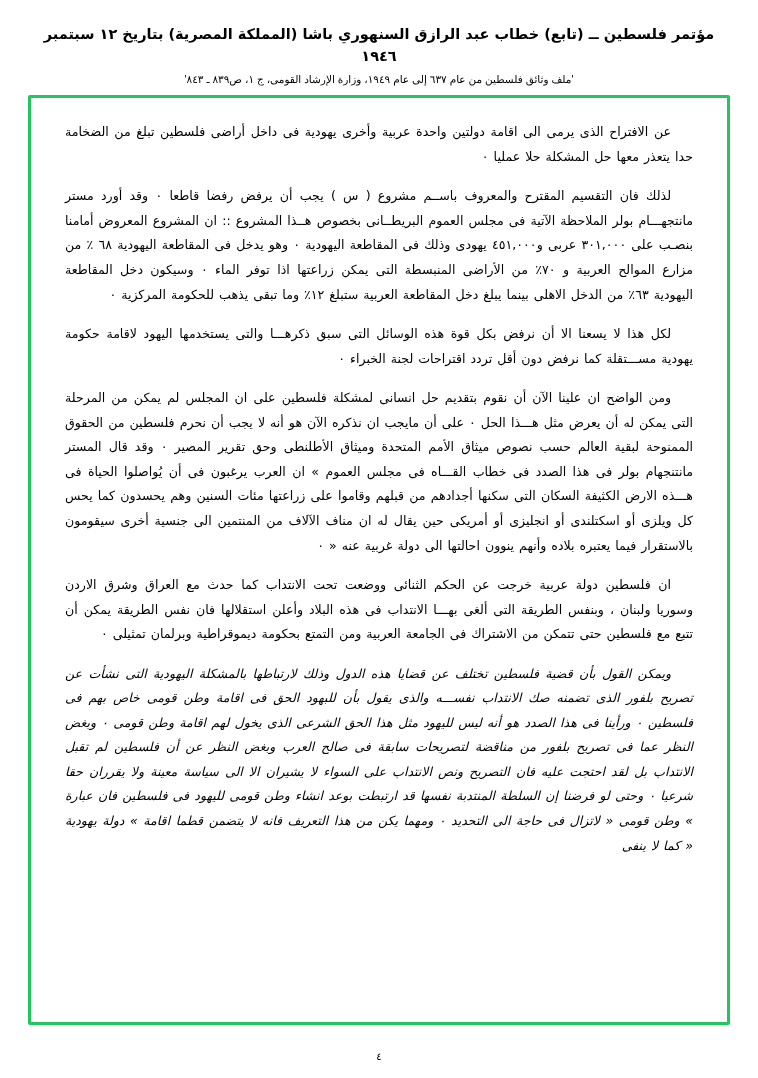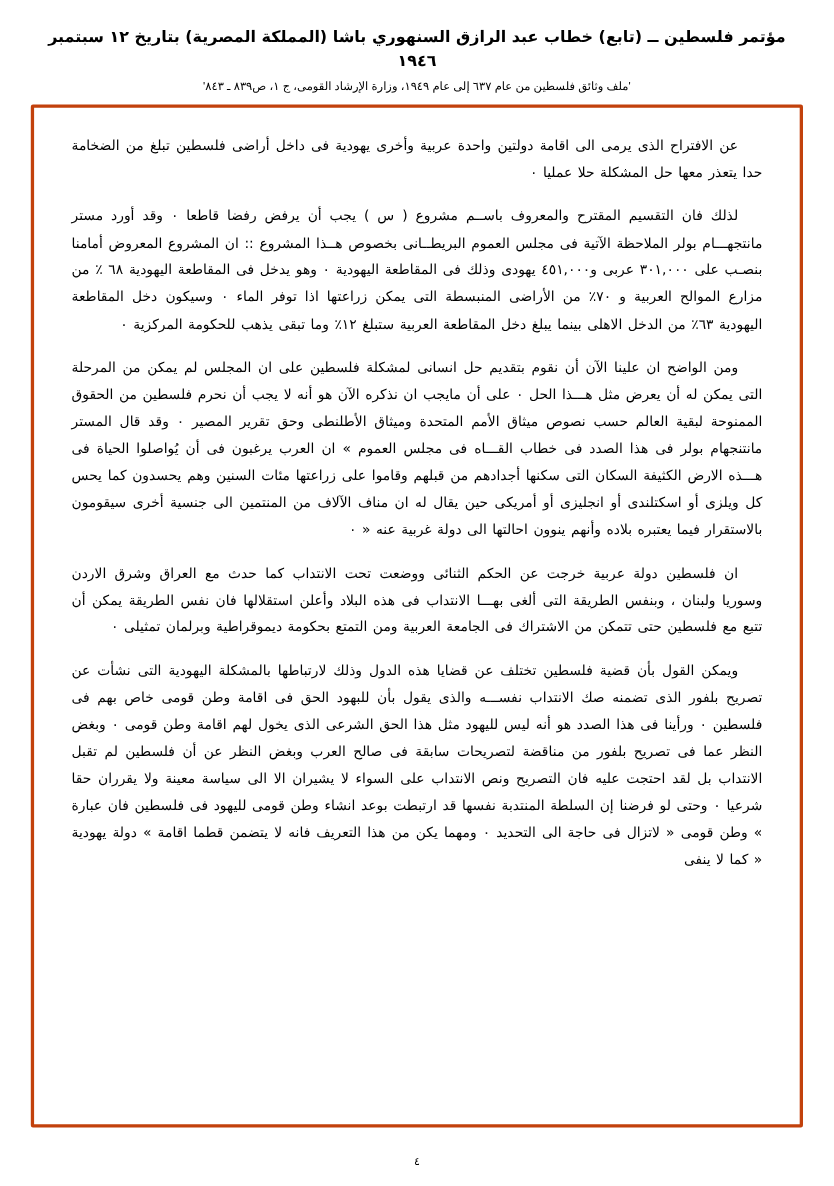--- a/index.html
+++ b/index.html
@@ -35,40 +35,41 @@
     direction: rtl;
   }
   .header-source {
     font-family: Liberation Sans, sans-serif;
     font-size: 10.5px;
     line-height: 1.6;
     margin-top: 3px;
     direction: rtl;
   }
   .frame {
-    border: 3px solid #c2410c;
+    border: 3px solid #22c55e;
     border-radius: 2px;
     margin-top: 8px;
     height: 930px;
     box-sizing: border-box;
     padding: 22px 34px 10px 34px;
     overflow: hidden;
   }
   .para {
     direction: rtl;
     text-align: justify;
     text-align-last: right;
     font-size: 12.6px;
     line-height: 1.95;
     margin: 0 0 15px 0;
     text-indent: 22px;
     font-family: "DejaVu Sans", sans-serif;
     word-spacing: 1px;
   }
   .para.tight {
+    font-style: italic;
   }
   .page-number {
     position: absolute;
     bottom: 12px;
     left: 0;
     right: 0;
     text-align: center;
     font-size: 10px;
     font-family: "DejaVu Sans", sans-serif;
   }
@@ -79,19 +80,20 @@
 <div class="page">
 
   <div class="header">
     <div class="header-title">مؤتمر فلسطين ــ (تابع) خطاب عبد الرازق السنهوري باشا (المملكة المصرية) بتاريخ ١٢ سبتمبر ١٩٤٦</div>
     <div class="header-source">'ملف وثائق فلسطين من عام ٦٣٧ إلى عام ١٩٤٩، وزارة الإرشاد القومى، ج ١، ص٨٣٩ ـ ٨٤٣'</div>
   </div>
 
   <div class="frame">
     <p class="para">عن الافتراح الذى يرمى الى اقامة دولتين واحدة عربية وأخرى يهودية فى داخل أراضى فلسطين تبلغ من الضخامة حدا يتعذر معها حل المشكلة حلا عمليا ٠</p>
     <p class="para">لذلك فان التقسيم المقترح والمعروف باســم مشروع ( س ) يجب أن يرفض رفضا قاطعا ٠ وقد أورد مستر مانتجهـــام بولر الملاحظة الآتية فى مجلس العموم البريطــانى بخصوص هــذا المشروع :: ان المشروع المعروض أمامنا بنصـب على ٣٠١,٠٠٠ عربى و٤٥١,٠٠٠ يهودى وذلك فى المقاطعة اليهودية ٠ وهو يدخل فى المقاطعة اليهودية ٦٨ ٪ من مزارع الموالح العربية و ٧٠٪ من الأراضى المنبسطة التى يمكن زراعتها اذا توفر الماء ٠ وسيكون دخل المقاطعة اليهودية ٦٣٪ من الدخل الاهلى بينما يبلغ دخل المقاطعة العربية ستبلغ ١٢٪ وما تبقى يذهب للحكومة المركزية ٠</p>
+    <p class="para">لكل هذا لا يسعنا الا أن نرفض بكل قوة هذه الوسائل التى سبق ذكرهـــا والتى يستخدمها اليهود لاقامة حكومة يهودية مســـتقلة كما نرفض دون أقل تردد اقتراحات لجنة الخبراء ٠</p>
     <p class="para">ومن الواضح ان علينا الآن أن نقوم بتقديم حل انسانى لمشكلة فلسطين على ان المجلس لم يمكن من المرحلة التى يمكن له أن يعرض مثل هـــذا الحل ٠ على أن مايجب ان نذكره الآن هو أنه لا يجب أن نحرم فلسطين من الحقوق الممنوحة لبقية العالم حسب نصوص ميثاق الأمم المتحدة وميثاق الأطلنطى وحق تقرير المصير ٠ وقد قال المستر مانتنجهام بولر فى هذا الصدد فى خطاب القـــاه فى مجلس العموم » ان العرب يرغبون فى أن يُواصلوا الحياة فى هـــذه الارض الكثيفة السكان التى سكنها أجدادهم من قبلهم وقاموا على زراعتها مئات السنين وهم يحسدون كما يحس كل ويلزى أو اسكتلندى أو انجليزى أو أمريكى حين يقال له ان مناف الآلاف من المنتمين الى جنسية أخرى سيقومون بالاستقرار فيما يعتبره بلاده وأنهم ينوون احالتها الى دولة غربية عنه « ٠</p>
     <p class="para">ان فلسطين دولة عربية خرجت عن الحكم الثنائى ووضعت تحت الانتداب كما حدث مع العراق وشرق الاردن وسوريا ولبنان ، وبنفس الطريقة التى ألغى بهـــا الانتداب فى هذه البلاد وأعلن استقلالها فان نفس الطريقة يمكن أن تتبع مع فلسطين حتى تتمكن من الاشتراك فى الجامعة العربية ومن التمتع بحكومة ديموقراطية وبرلمان تمثيلى ٠</p>
     <p class="para tight">ويمكن القول بأن قضية فلسطين تختلف عن قضايا هذه الدول وذلك لارتباطها بالمشكلة اليهودية التى نشأت عن تصريح بلفور الذى تضمنه صك الانتداب نفســـه والذى يقول بأن للبهود الحق فى اقامة وطن قومى خاص بهم فى فلسطين ٠ ورأينا فى هذا الصدد هو أنه ليس لليهود مثل هذا الحق الشرعى الذى يخول لهم اقامة وطن قومى ٠ وبغض النظر عما فى تصريح بلفور من مناقضة لتصريحات سابقة فى صالح العرب وبغض النظر عن أن فلسطين لم تقبل الانتداب بل لقد احتجت عليه فان التصريح ونص الانتداب على السواء لا يشيران الا الى سياسة معينة ولا يقرران حقا شرعيا ٠ وحتى لو فرضنا إن السلطة المنتدبة نفسها قد ارتبطت بوعد انشاء وطن قومى لليهود فى فلسطين فان عبارة » وطن قومى « لاتزال فى حاجة الى التحديد ٠ ومهما يكن من هذا التعريف فانه لا يتضمن قطما اقامة » دولة يهودية « كما لا ينفى</p>
   </div>
 
   <div class="page-number">٤</div>
 </div>
 
 </body></html>

